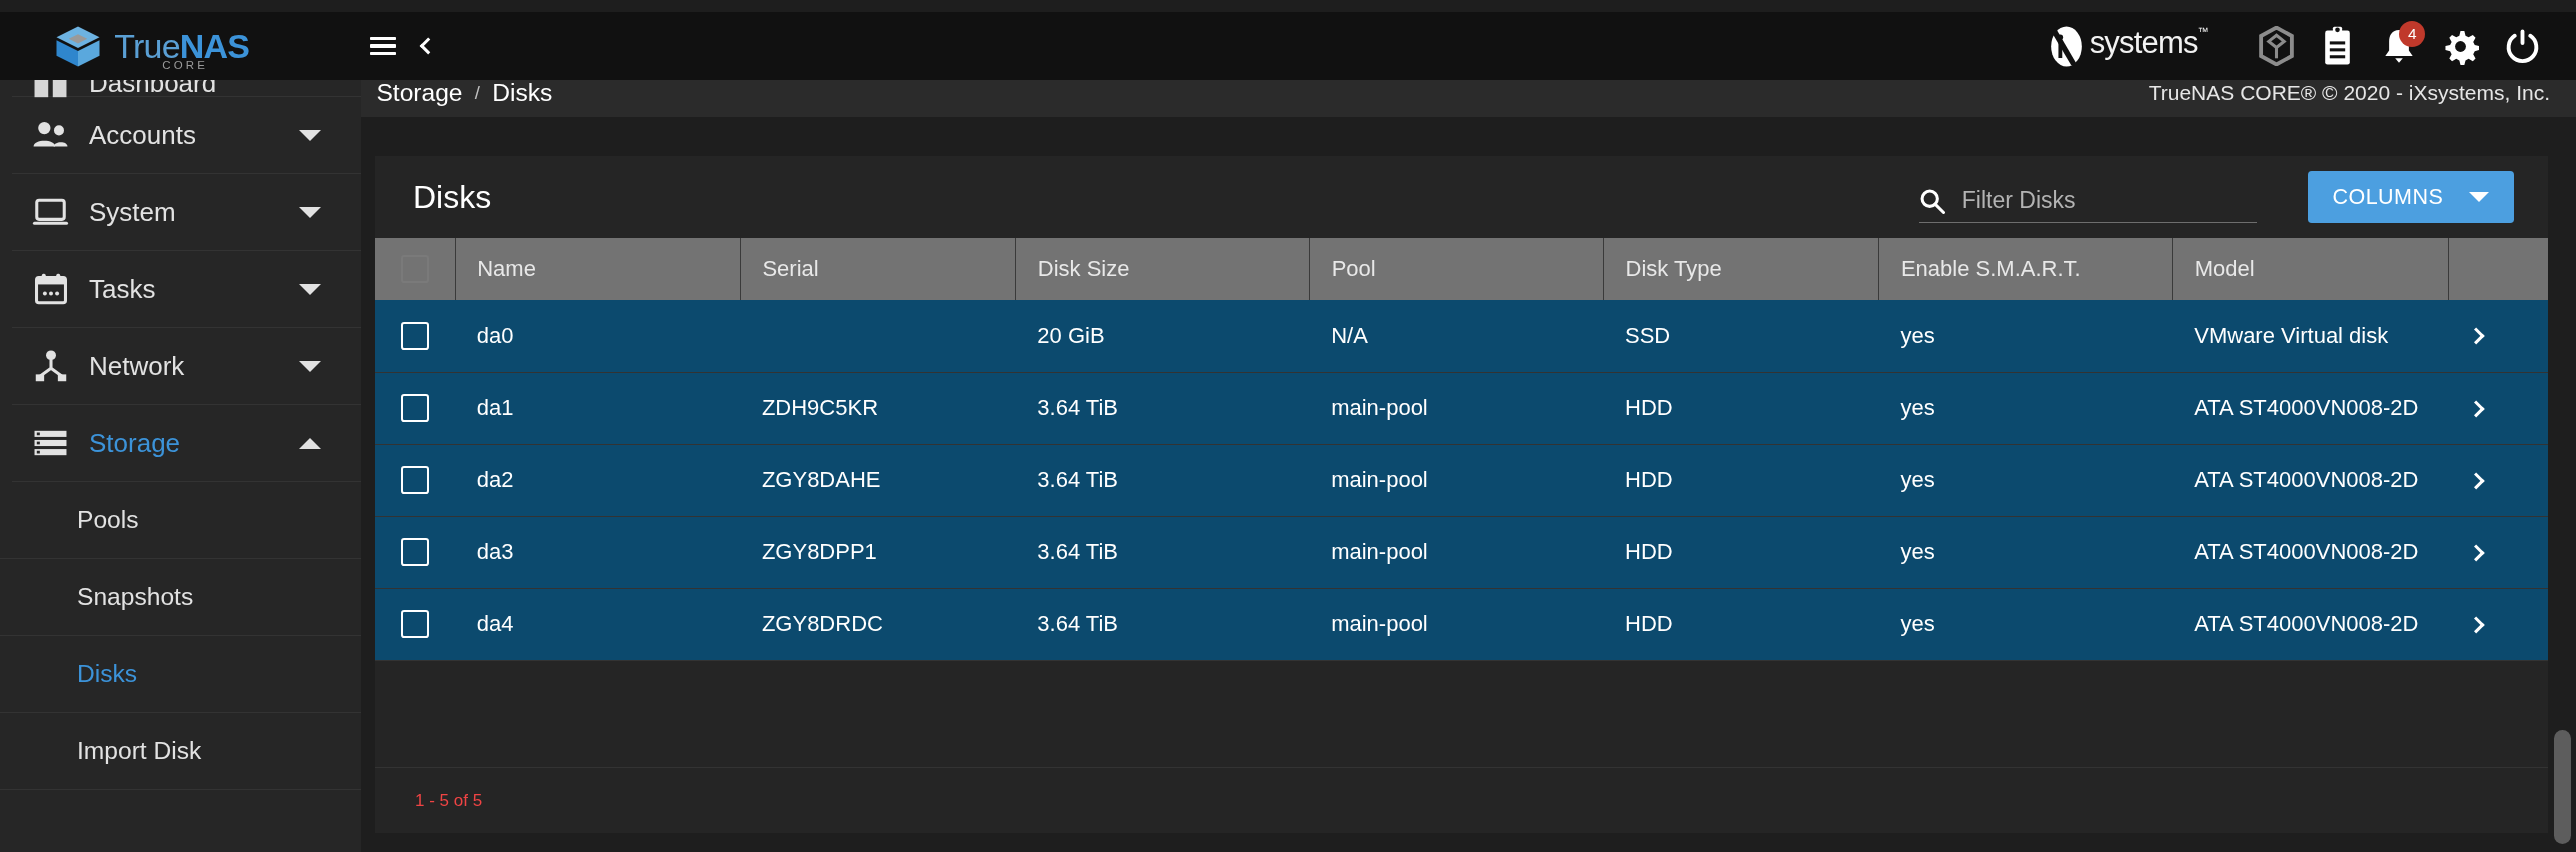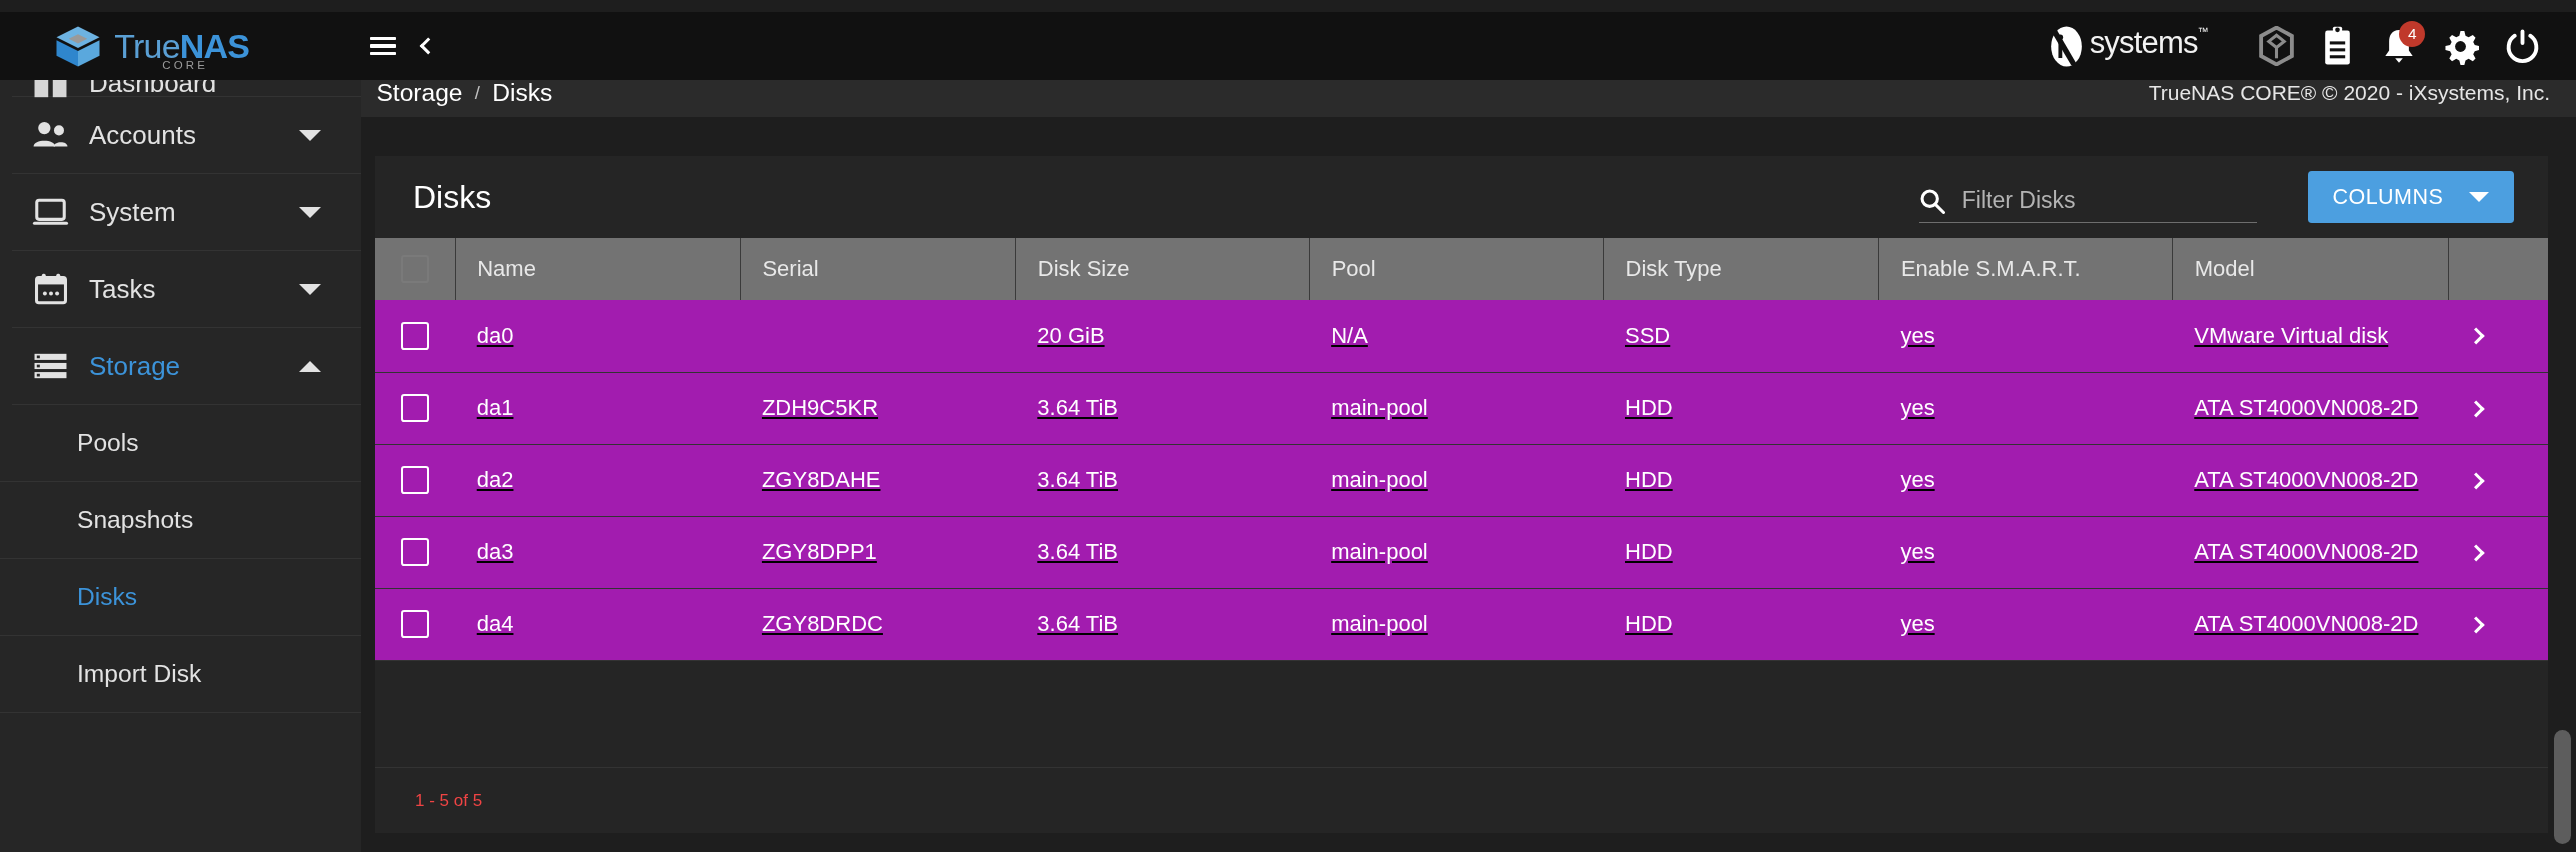--- a/index.html
+++ b/index.html
@@ -143,21 +143,21 @@
 
   
   .tbl { width: 100%; border-collapse: collapse; table-layout: fixed; }
   .tbl thead tr { background: #737373; height: 62px; }
   .tbl th {
     text-align: left; font-size: 22px; color: #e8e8e8; font-weight: 400;
     padding: 0 0 0 21.5px; border-right: 0.8px solid #3a3a3a;
     vertical-align: middle;
   }
   .tbl th:last-child { border-right: none; }
-  .tbl tbody tr { height: 72px; border-bottom: 0.8px solid #333333; background: #a21caf; text-decoration: underline; }
+  .tbl tbody tr { height: 72px; border-bottom: 0.8px solid #333333; background: #0c4a6e; }
   .tbl td {
     font-size: 22px; color: #ffffff; padding: 0 0 0 21.5px; vertical-align: middle;
   }
   .col-cb   { width: 74px; }
   .col-name { width: 263px; }
   .col-ser  { width: 254px; }
   .col-size { width: 271px; }
   .col-pool { width: 271px; }
   .col-type { width: 254px; }
   .col-smart{ width: 271px; }
@@ -313,20 +313,32 @@
         <rect x="29" y="1" width="5" height="9" rx="2" fill="#e2e2e2"></rect>
         <circle cx="14" cy="27" r="2.6" fill="#e2e2e2"></circle>
         <circle cx="22" cy="27" r="2.6" fill="#e2e2e2"></circle>
         <circle cx="30" cy="27" r="2.6" fill="#e2e2e2"></circle>
       </svg>
     </div>
     <span class="nav-label">Tasks</span>
     <span class="nav-caret"></span>
   </div>
 
+  <div class="nav-item">
+    <div class="nav-icon">
+      <svg width="34" height="32" viewBox="0 0 44 42">
+        <circle cx="22" cy="7" r="6.5" fill="#e2e2e2"></circle>
+        <path d="M22 13 L22 24 M22 24 L8 34 M22 24 L36 34" stroke="#e2e2e2" stroke-width="4" fill="none"></path>
+        <rect x="2" y="32" width="11" height="9" fill="#e2e2e2"></rect>
+        <rect x="31" y="32" width="11" height="9" fill="#e2e2e2"></rect>
+      </svg>
+    </div>
+    <span class="nav-label">Network</span>
+    <span class="nav-caret"></span>
+  </div>
 
   <div class="nav-item">
     <div class="nav-icon">
       <svg width="35" height="26" viewBox="0 0 46 34">
         <rect x="2" y="1" width="42" height="8" fill="#e2e2e2"></rect>
         <rect x="2" y="13" width="42" height="8" fill="#e2e2e2"></rect>
         <rect x="2" y="25" width="42" height="8" fill="#e2e2e2"></rect>
         <rect x="5" y="3.2" width="4" height="3.6" fill="#262626"></rect>
         <rect x="5" y="15.2" width="4" height="3.6" fill="#262626"></rect>
         <rect x="5" y="27.2" width="4" height="3.6" fill="#262626"></rect>

